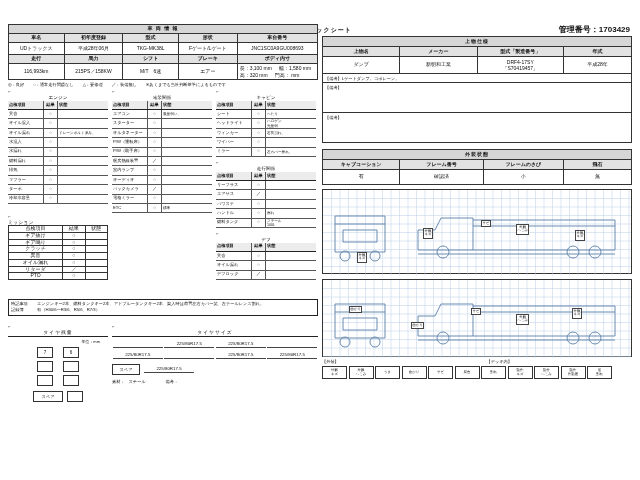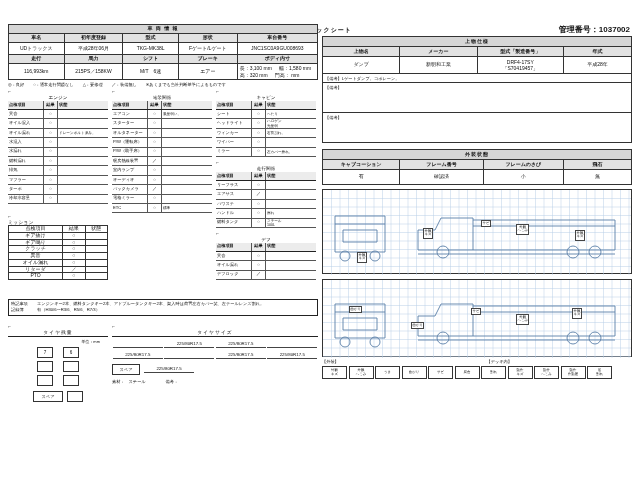--- a/index.html
+++ b/index.html
@@ -90,21 +90,21 @@
   .legendrow .lbox{border:0.6px solid #333;width:23px;height:11px;font-size:3.4px;line-height:1.1;text-align:center;display:flex;align-items:center;justify-content:center;white-space:pre-line;background:#fff;}
 </style>
 </head>
 <body>
 
 <div class="page">
 
   <div class="hdr">
     <div class="date">日付：R8. 03/04</div>
     <div class="title">車両チェックシート</div>
-    <div class="mgmt">管理番号：1037002</div>
+    <div class="mgmt">管理番号：1703429</div>
   </div>
 
   <div class="col-left">
 
     <table class="vinfo">
       <tbody>
           <tr>
             <td class="bandhead" colspan="5">車 両 情 報</td>
           </tr>
       <tr>

